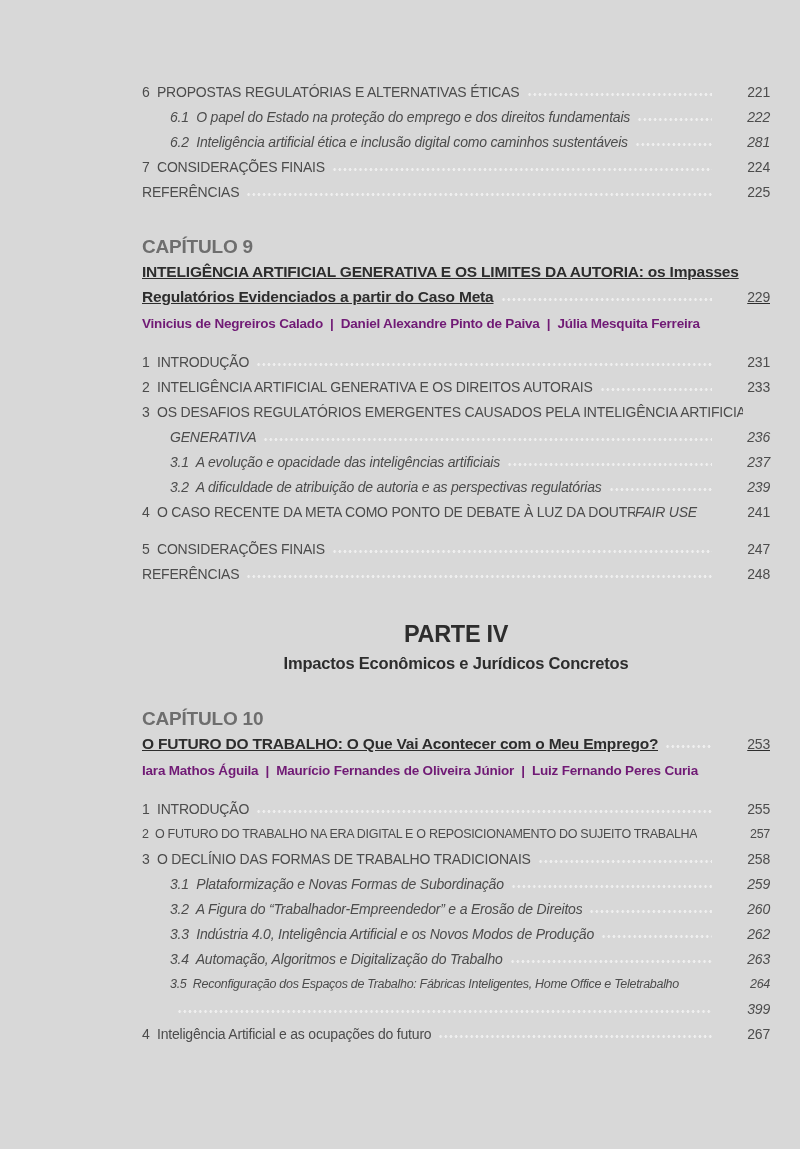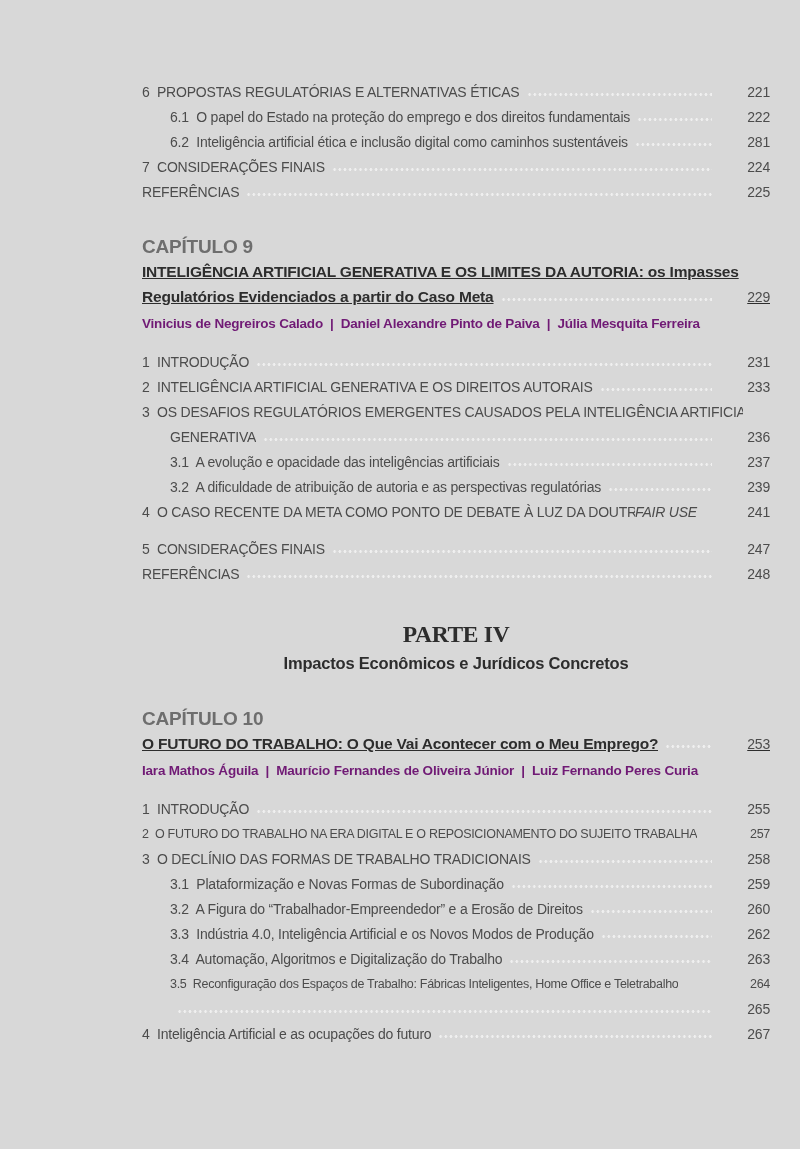--- a/index.html
+++ b/index.html
@@ -23,21 +23,21 @@
   }
   
   .entries{margin:0;}
   .entries.gap-lg{margin-top:12px;}
   .toc-row{
     display:flex;align-items:baseline;
     line-height:25px;min-height:25px;
     font-size:14px;letter-spacing:-0.2px;
     color:var(--entry);
   }
-  .toc-row.ind1{padding-left:28px;}
+  .toc-row.ind1{padding-left:28px;font-style:italic;}
   .toc-row.fit{font-size:12.5px;letter-spacing:-0.3px;}
   .label{white-space:pre;flex:0 1 auto;min-width:0;overflow:hidden;}
   .label-italic{white-space:pre;font-style:italic;}
   .dots{
     flex:1 1 0;min-width:8px;height:5px;margin:0 12px 0 7px;
     background-image:radial-gradient(circle,var(--dot) 1.15px,rgba(0,0,0,0) 1.5px);
     background-size:5.2px 5px;background-repeat:repeat-x;background-position:0 50%;
   }
   .spacer{flex:1 1 0;min-width:8px;height:5px;margin:0 12px 0 7px;}
   .page{flex:0 0 auto;min-width:46px;text-align:right;}
@@ -52,21 +52,21 @@
     font-size:15.5px;font-weight:bold;line-height:25px;
     color:var(--title);letter-spacing:-0.2px;text-decoration:underline;
   }
   .title-row .page{font-weight:normal;color:var(--entry);font-size:14px;}
   .authors{
     font-size:13.5px;font-weight:600;line-height:24px;margin-top:2px;
     color:#701a75;letter-spacing:-0.2px;white-space:pre;
   }
   
   .part{margin-top:32px;margin-bottom:26px;text-align:center;color:var(--title);}
-  .part-title{font-size:23.5px;font-weight:800;line-height:30px;letter-spacing:-0.3px;font-family:Liberation Serif, serif;}
+  .part-title{font-size:23.5px;font-weight:800;line-height:30px;letter-spacing:-0.3px;}
   .part-subtitle{font-size:16.5px;font-weight:bold;line-height:28px;letter-spacing:-0.2px;}
 </style>
 </head>
 <body>
 
 <div class="sheet">
     <div class="entries">
       <div class="toc-row">
         <span class="label">6  PROPOSTAS REGULATÓRIAS E ALTERNATIVAS ÉTICAS</span>
         <span class="dots"></span>
@@ -203,21 +203,21 @@
         <span class="dots"></span>
         <span class="page">263</span>
       </div>
       <div class="toc-row ind1 fit">
         <span class="label">3.5  Reconfiguração dos Espaços de Trabalho: Fábricas Inteligentes, Home Office e Teletrabalho</span>
         <span class="spacer"></span>
         <span class="page">264</span>
       </div>
       <div class="toc-row ind1">
         <span class="dots"></span>
-        <span class="page">265</span>
+        <span class="page">399</span>
       </div>
       <div class="toc-row">
         <span class="label">4  Inteligência Artificial e as ocupações do futuro</span>
         <span class="dots"></span>
         <span class="page">267</span>
       </div>
     </div>
   </div>
 
 </body></html>

